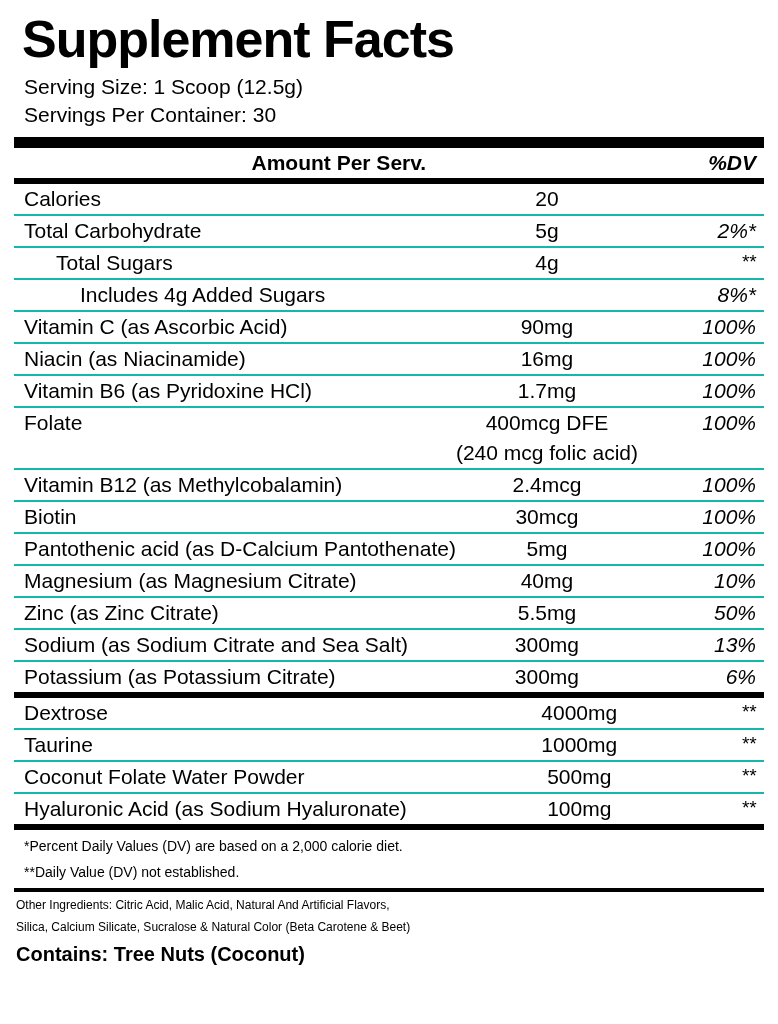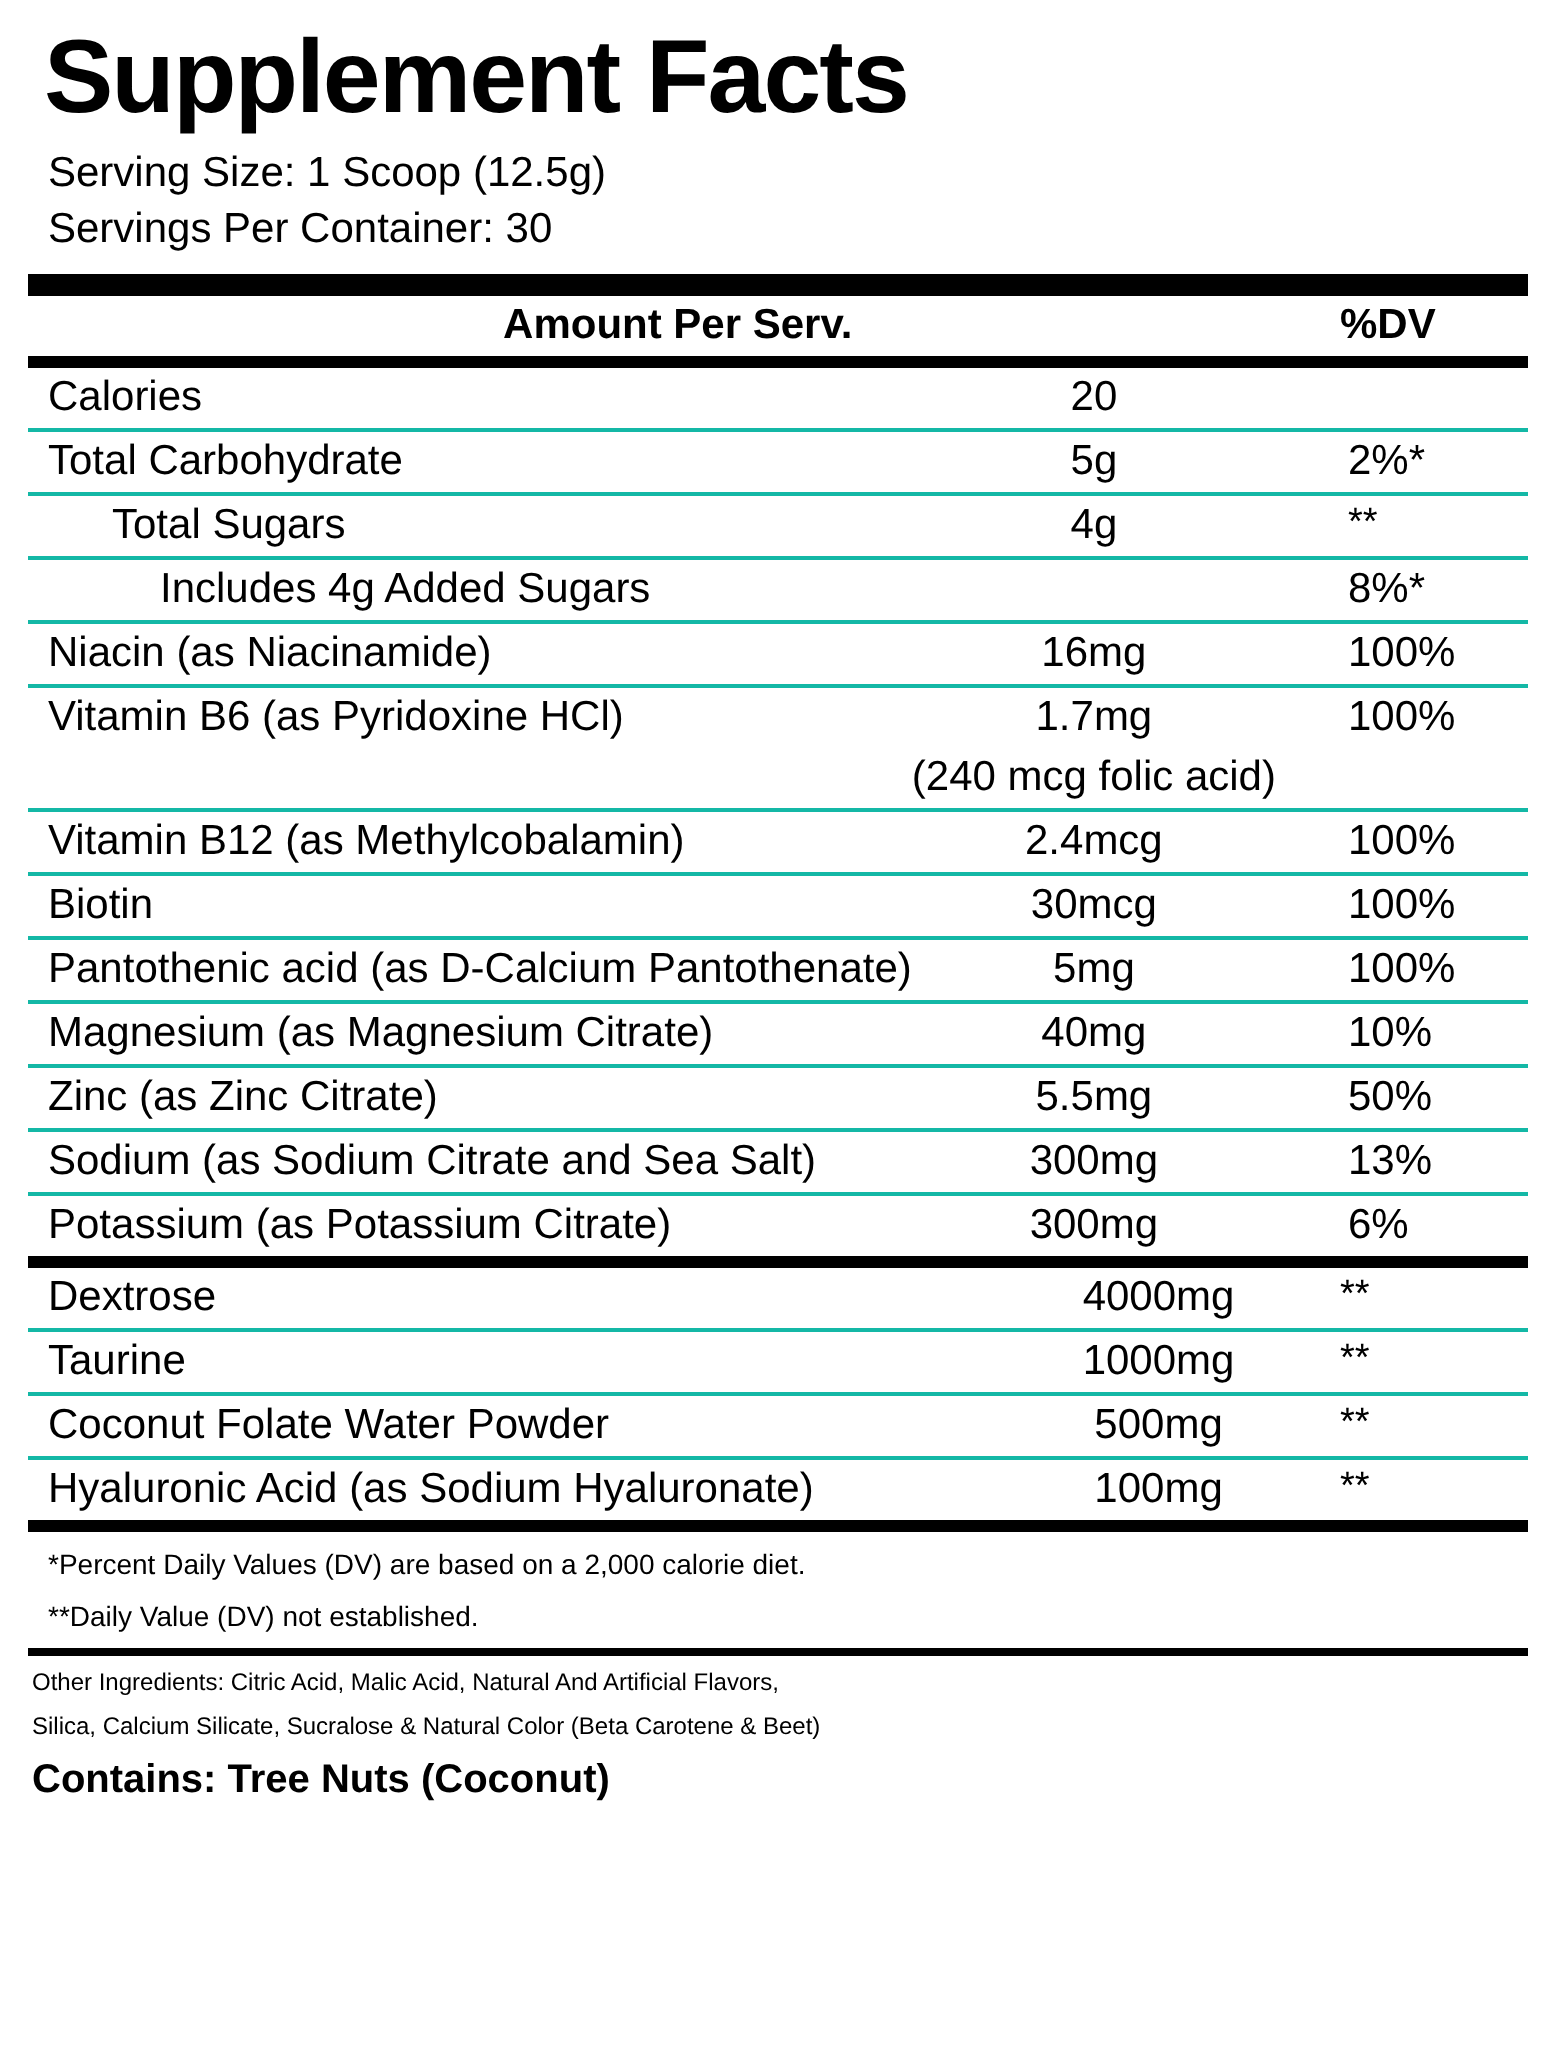--- a/index.html
+++ b/index.html
@@ -73,23 +73,25 @@
     text-align: left;
     padding-left: 10px !important;
     white-space: nowrap;
   }
   .c-amt {
     text-align: center;
     white-space: nowrap;
     padding-right: 36px !important;
   }
   .c-dv {
+    text-align: right;
     width: 86px;
     white-space: nowrap;
     padding-right: 8px !important;
+    font-style: italic;
   }
   .indent1 { padding-left: 42px !important; }
   .indent2 { padding-left: 66px !important; }
   .dv-star { font-size: 19px; vertical-align: top; }
 
   .folate-second td {
     border-top: none;
     padding-top: 0;
   }
 
@@ -156,27 +158,37 @@
         <td class="c-name indent1">Total Sugars</td>
         <td class="c-amt">4g</td>
         <td class="c-dv dv-star">**</td>
       </tr>
       <tr class="row-line">
         <td class="c-name indent2">Includes 4g Added Sugars</td>
         <td class="c-amt"></td>
         <td class="c-dv">8%*</td>
       </tr>
       <tr class="row-line">
+        <td class="c-name">Vitamin C (as Ascorbic Acid)</td>
+        <td class="c-amt">90mg</td>
+        <td class="c-dv">100%</td>
+      </tr>
+      <tr class="row-line">
         <td class="c-name">Niacin (as Niacinamide)</td>
         <td class="c-amt">16mg</td>
         <td class="c-dv">100%</td>
       </tr>
       <tr class="row-line">
         <td class="c-name">Vitamin B6 (as Pyridoxine HCl)</td>
         <td class="c-amt">1.7mg</td>
+        <td class="c-dv">100%</td>
+      </tr>
+      <tr class="row-line">
+        <td class="c-name">Folate</td>
+        <td class="c-amt">400mcg DFE</td>
         <td class="c-dv">100%</td>
       </tr>
       <tr class="folate-second">
         <td class="c-name"></td>
         <td class="c-amt">(240 mcg folic acid)</td>
         <td class="c-dv"></td>
       </tr>
       <tr class="row-line">
         <td class="c-name">Vitamin B12 (as Methylcobalamin)</td>
         <td class="c-amt">2.4mcg</td>

